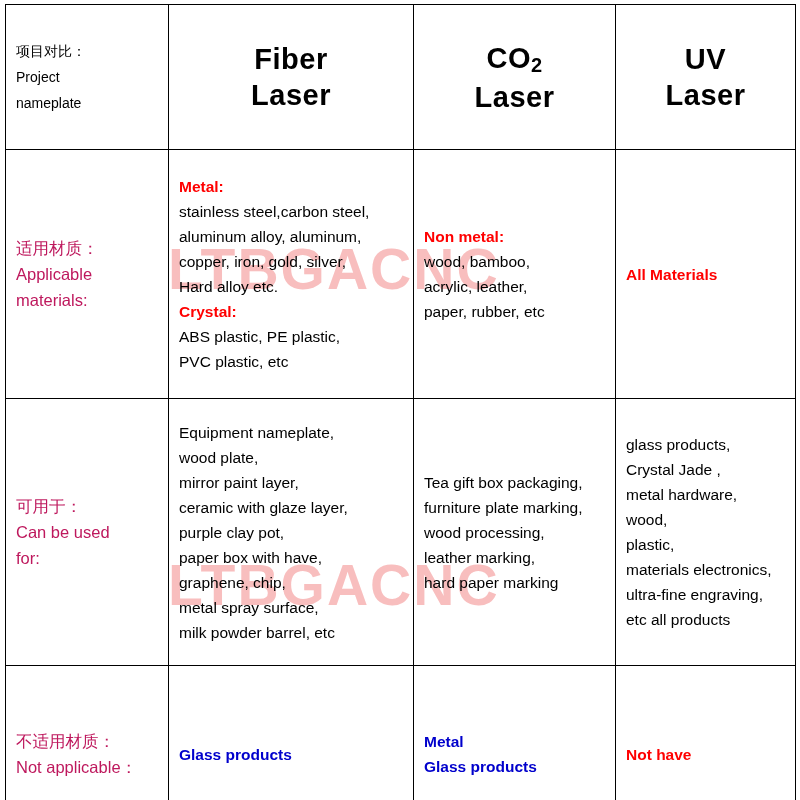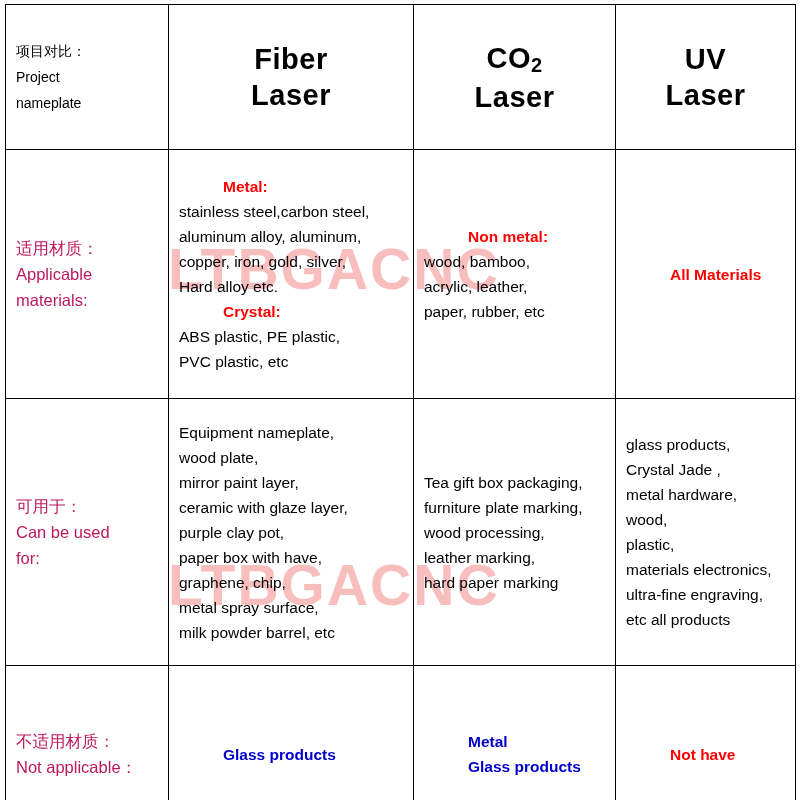--- a/index.html
+++ b/index.html
@@ -71,21 +71,21 @@
     line-height: 26px;
     color: #be185d;
   }
   .cell-body {
     font-size: 15.5px;
     line-height: 25px;
     color: #000;
   }
   .red { color: #ff0000; }
   .blue { color: #0000cc; }
-  .bold { font-weight: bold; margin-left: 44px; }
+  .bold { font-weight: bold; }
 
   td.mat { height: 232px; vertical-align: middle; }
   td.use { height: 250px; vertical-align: middle; }
   td.notapp { height: 160px; vertical-align: middle; }
 
   
   .wm {
     position: absolute;
     z-index: 1;
     font-family: "Liberation Sans", sans-serif;

